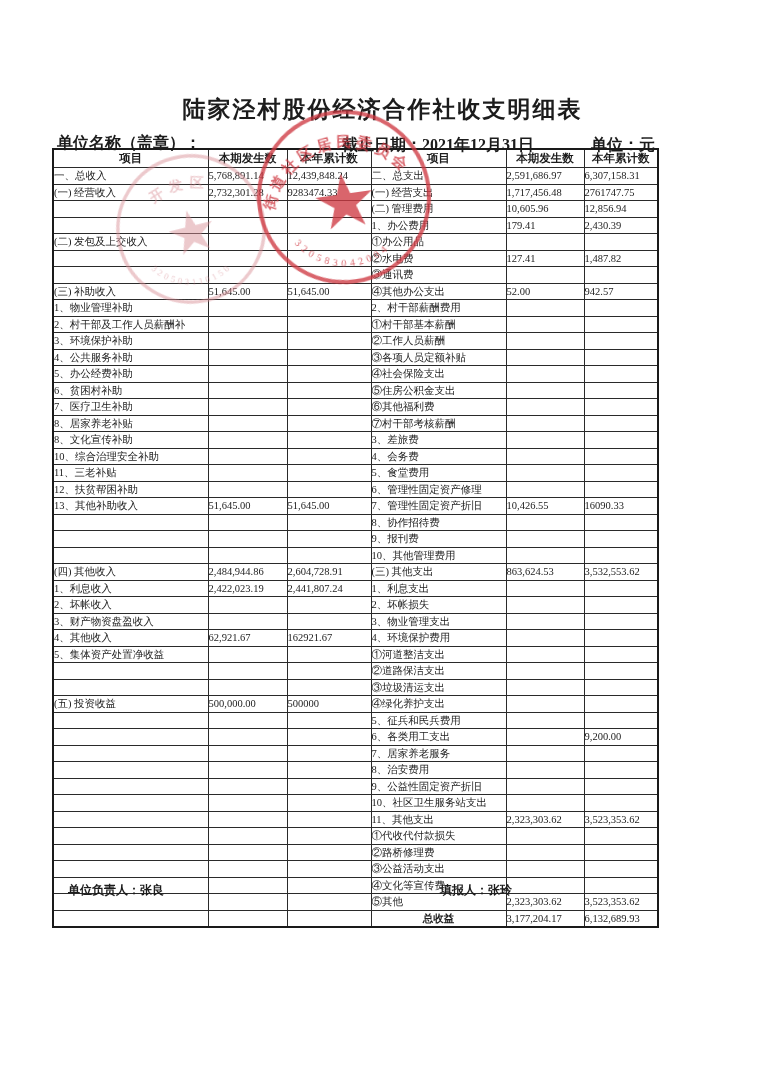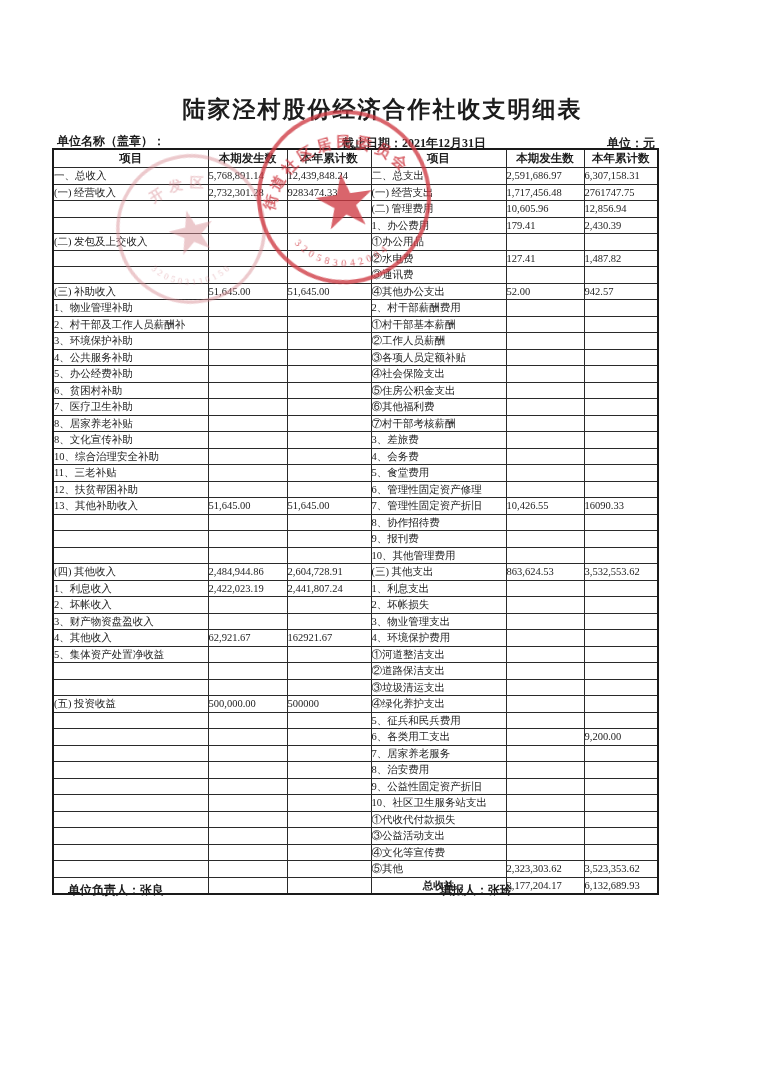--- a/index.html
+++ b/index.html
@@ -2,21 +2,21 @@
 <html><head>
 <meta charset="utf-8">
 <style>
   html,body{margin:0;padding:0;background:#ffffff;}
   body{font-family:"Liberation Serif","DejaVu Serif",serif;color:#1c1c1c;}
   #page{position:relative;width:765px;height:1076px;background:#ffffff;overflow:hidden;}
 
   .title{position:absolute;top:94px;left:0;width:765px;text-align:center;
          font-size:23px;font-weight:bold;letter-spacing:2px;}
 
-  .meta{position:absolute;top:133px;left:52px;width:605px;height:16px;font-size:12px;font-weight:bold;}
+  .meta{position:absolute;top:133px;left:52px;width:605px;height:16px;font-size:16px;font-weight:bold;}
   .meta .unit-name{position:absolute;left:5px;top:0;}
   .meta .cutoff-date{position:absolute;left:290px;top:2px;}
   .meta .unit{position:absolute;right:2px;top:2px;}
 
   table.sheet{position:absolute;left:52px;top:148px;width:605px;
               border-collapse:collapse;table-layout:fixed;
               font-size:10.5px;line-height:15.5px;}
   table.sheet th,table.sheet td{border:1px solid #2a2a2a;padding:0;height:15.5px;
               white-space:nowrap;overflow:hidden;}
   table.sheet{border:2px solid #1a1a1a;}
@@ -378,21 +378,37 @@
           <td class="num"></td>
           <td class="num"></td>
           <td class="item ind1">10、社区卫生服务站支出</td>
           <td class="num"></td>
           <td class="num"></td>
         </tr>
         <tr>
           <td class="item ind0"></td>
           <td class="num"></td>
           <td class="num"></td>
+          <td class="item ind1">11、其他支出</td>
+          <td class="num">2,323,303.62</td>
+          <td class="num">3,523,353.62</td>
+        </tr>
+        <tr>
+          <td class="item ind0"></td>
+          <td class="num"></td>
+          <td class="num"></td>
           <td class="item ind2">①代收代付款损失</td>
+          <td class="num"></td>
+          <td class="num"></td>
+        </tr>
+        <tr>
+          <td class="item ind0"></td>
+          <td class="num"></td>
+          <td class="num"></td>
+          <td class="item ind2">②路桥修理费</td>
           <td class="num"></td>
           <td class="num"></td>
         </tr>
         <tr>
           <td class="item ind0"></td>
           <td class="num"></td>
           <td class="num"></td>
           <td class="item ind2">③公益活动支出</td>
           <td class="num"></td>
           <td class="num"></td>

